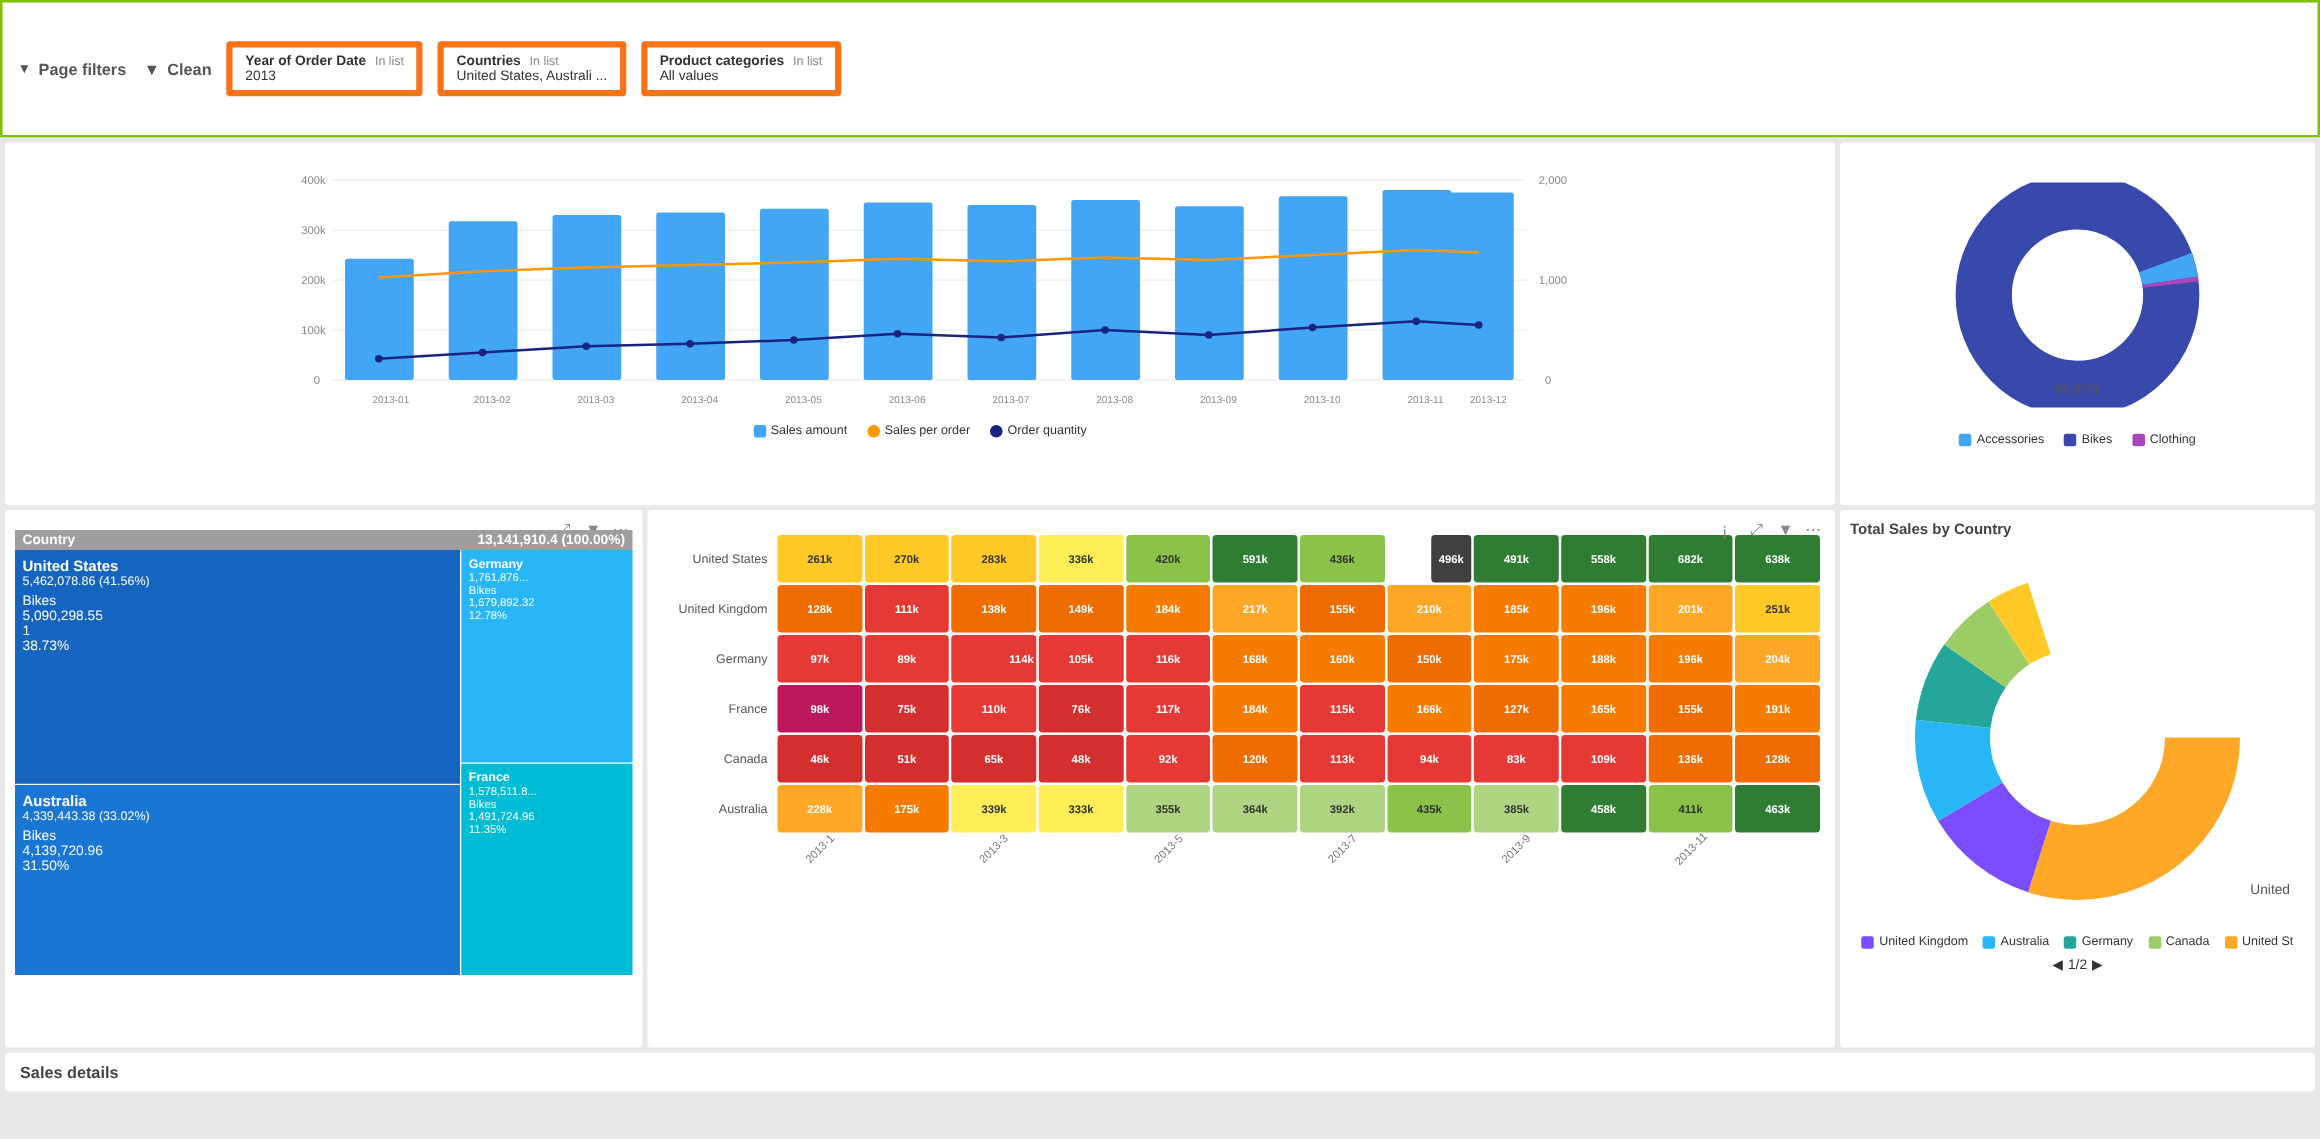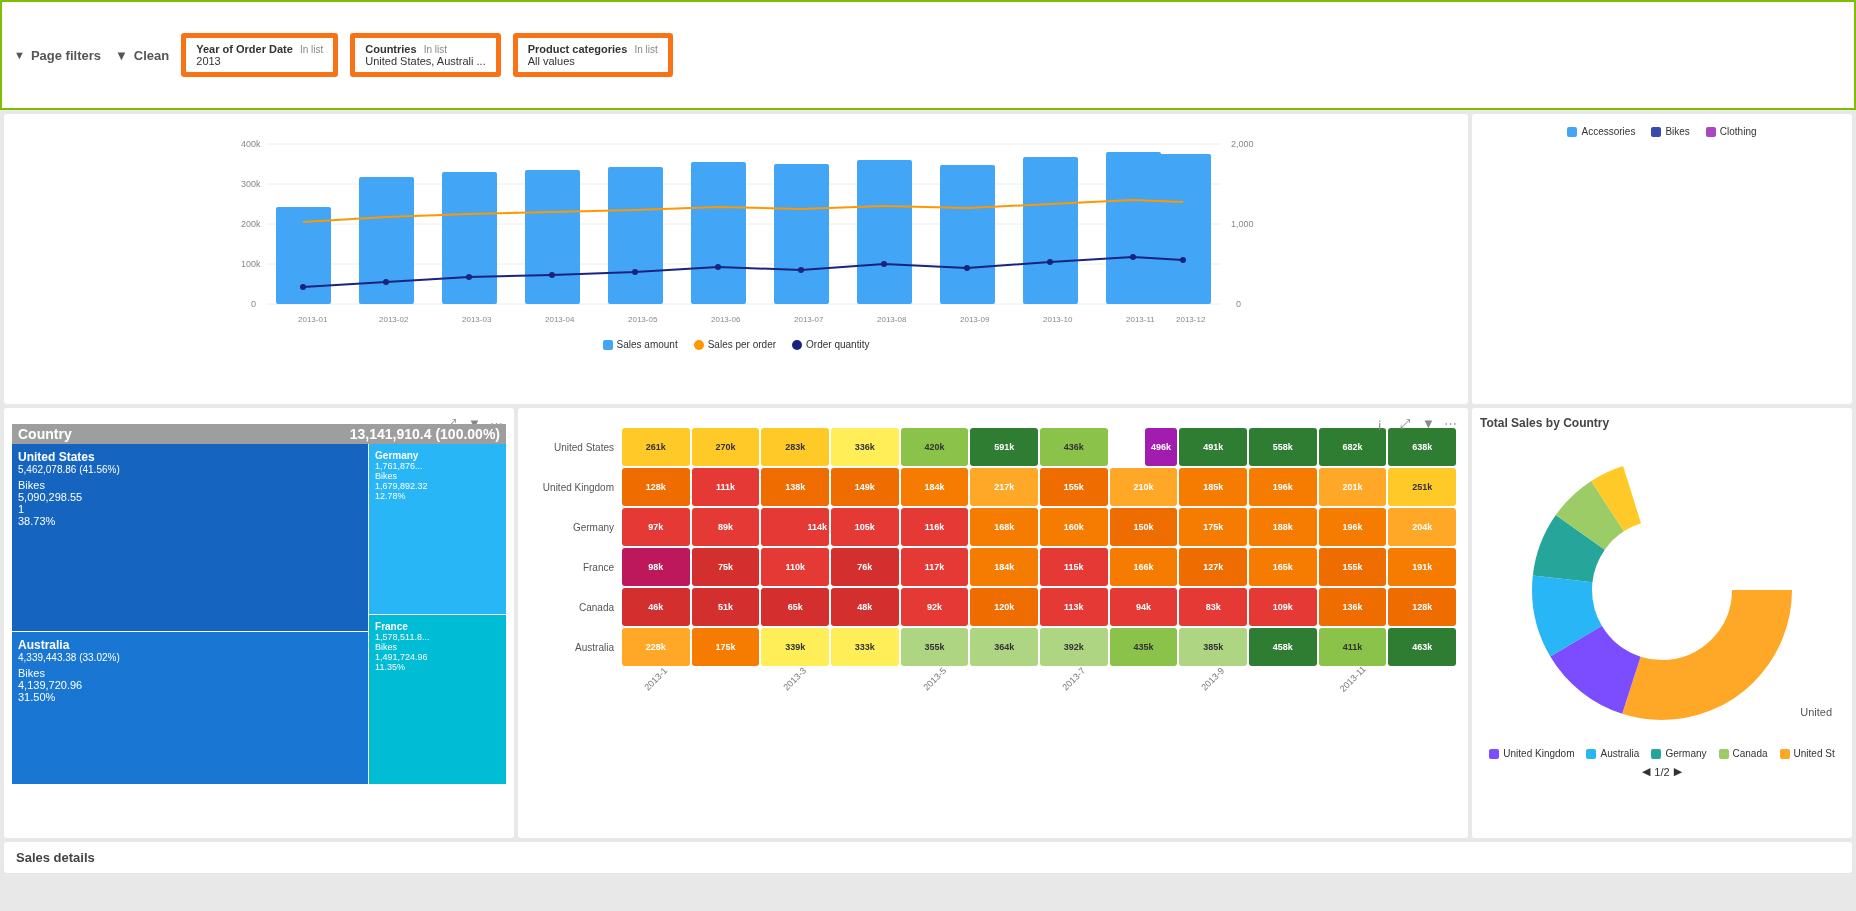--- a/index.html
+++ b/index.html
@@ -108,21 +108,21 @@
     
     .treemap-container {
       width: 100%;
       height: 370px;
       position: relative;
       margin-top: 8px;
     }
     .treemap-header {
       background: #9e9e9e;
       color: #fff;
-      font-size: 14px;
+      font-size: 11px;
       font-weight: bold;
       padding: 2px 6px;
       display: flex;
       justify-content: space-between;
     }
     .treemap-body {
       display: flex;
       height: 340px;
       gap: 1px;
     }
@@ -343,20 +343,35 @@
           </div>
           <div class="legend-item">
             <div class="legend-dot" style="background:#1a237e; border-radius:50%;"></div>
             <span>Order quantity</span>
           </div>
         </div>
       </div>
     </div>
 
     <div class="chart-box chart-box-donut donut-top">
+      <div class="donut-container">
+        <svg width="220" height="180" viewBox="0 0 200 180">
+
+          <circle cx="100" cy="90" r="75" fill="none" stroke="#3949ab" stroke-width="45" stroke-dasharray="444 0" stroke-dashoffset="0"></circle>
+
+          <circle cx="100" cy="90" r="75" fill="none" stroke="#42a5f5" stroke-width="45" stroke-dasharray="15 470" stroke-dashoffset="-444"></circle>
+
+          <circle cx="100" cy="90" r="75" fill="none" stroke="#ab47bc" stroke-width="45" stroke-dasharray="3 480" stroke-dashoffset="-459"></circle>
+
+          <circle cx="100" cy="90" r="52" fill="#fff"></circle>
+        </svg>
+        <div style="font-size:11px; color:#555; margin-top:-20px;">
+          <span>94.37%</span>
+        </div>
+      </div>
       <div class="chart-legend">
         <div class="legend-item">
           <div class="legend-dot" style="background:#42a5f5;"></div>
           <span>Accessories</span>
         </div>
         <div class="legend-item">
           <div class="legend-dot" style="background:#3949ab;"></div>
           <span>Bikes</span>
         </div>
         <div class="legend-item">
@@ -442,21 +457,21 @@
       <div class="heatmap-container" id="heatmap-render">
           <div class="heatmap-grid">
             <div class="hm-label">United States</div>
             <div class="hm-cell" style="background:#ffca28; color:#333;">261k</div>
             <div class="hm-cell" style="background:#ffca28; color:#333;">270k</div>
             <div class="hm-cell" style="background:#ffca28; color:#333;">283k</div>
             <div class="hm-cell" style="background:#ffee58; color:#333;">336k</div>
             <div class="hm-cell" style="background:#8bc34a; color:#333;">420k</div>
             <div class="hm-cell" style="background:#2e7d32; color:#fff;">591k</div>
             <div class="hm-cell" style="background:#8bc34a; color:#333;">436k</div>
-            <div class="hm-cell" style="background:#a21caf; color:#fff;margin-left:35px;">496k</div>
+            <div class="hm-cell" style="background:#404040; color:#fff;margin-left:35px;">496k</div>
             <div class="hm-cell" style="background:#2e7d32; color:#fff;">491k</div>
             <div class="hm-cell" style="background:#2e7d32; color:#fff;">558k</div>
             <div class="hm-cell" style="background:#2e7d32; color:#fff;">682k</div>
             <div class="hm-cell" style="background:#2e7d32; color:#fff;">638k</div>
             <div class="hm-label">United Kingdom</div>
             <div class="hm-cell" style="background:#ef6c00; color:#fff;">128k</div>
             <div class="hm-cell" style="background:#e53935; color:#fff;">111k</div>
             <div class="hm-cell" style="background:#ef6c00; color:#fff;">138k</div>
             <div class="hm-cell" style="background:#ef6c00; color:#fff;">149k</div>
             <div class="hm-cell" style="background:#f57c00; color:#fff;">184k</div>

